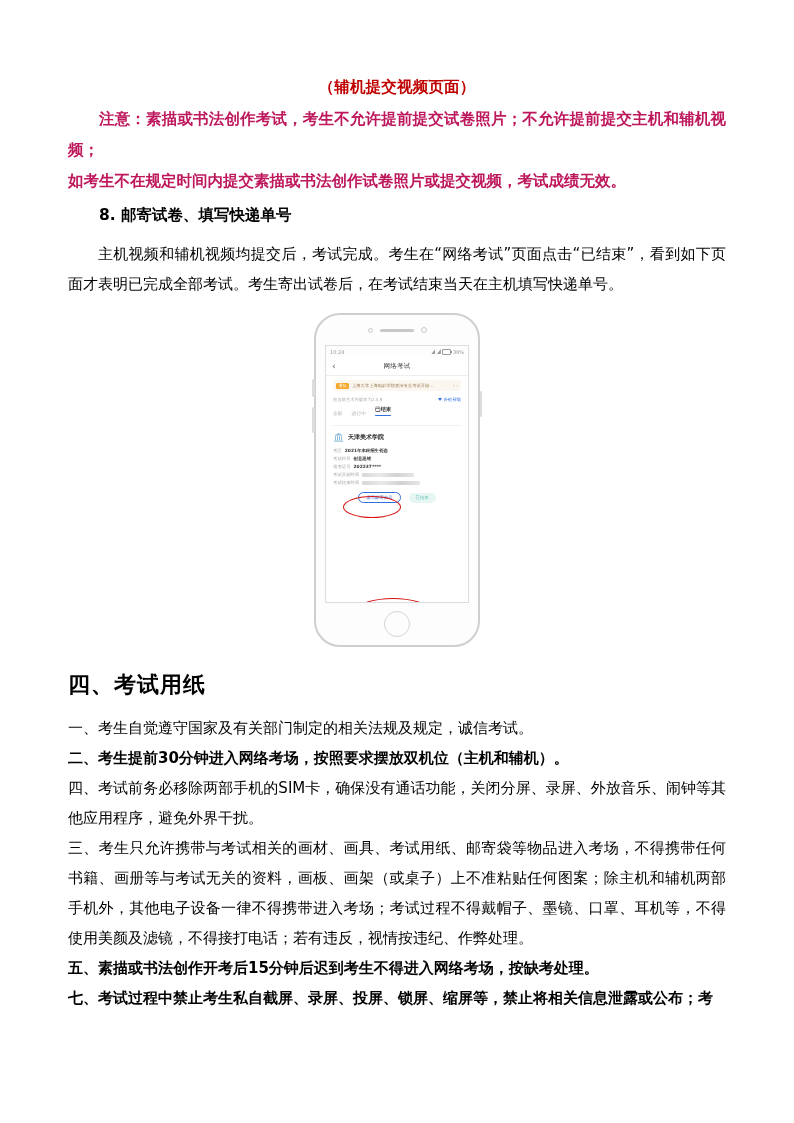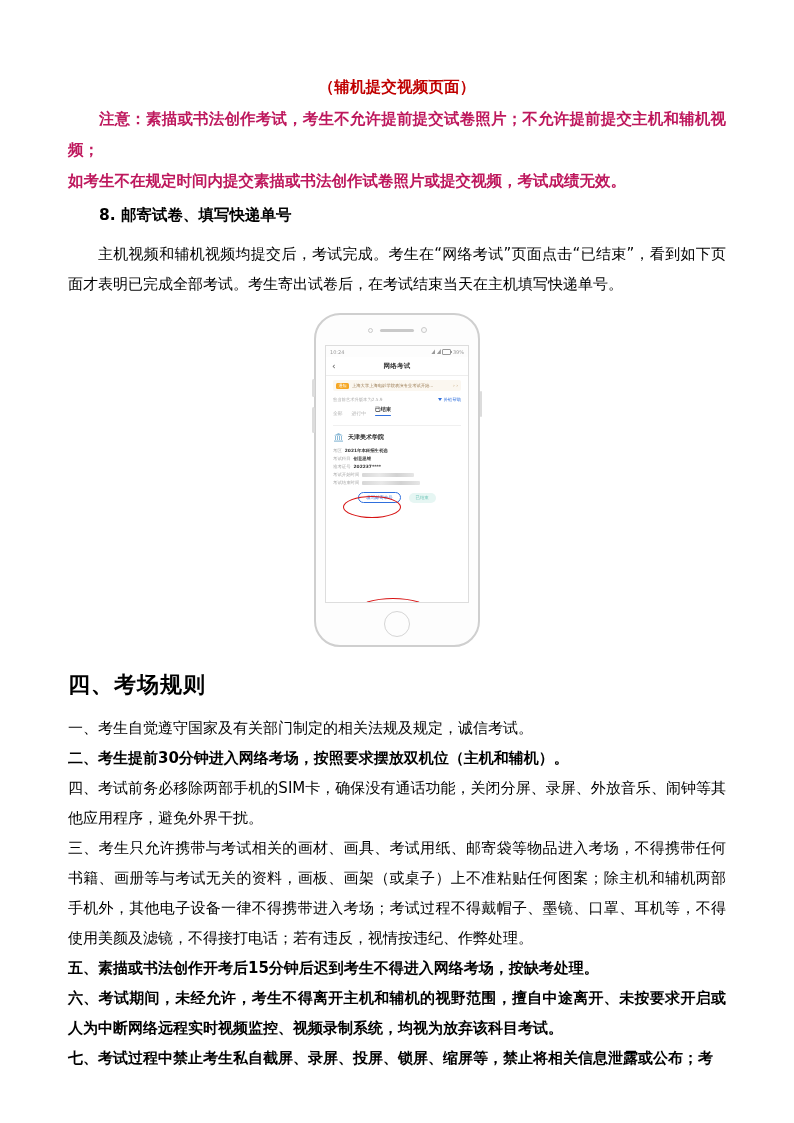--- a/index.html
+++ b/index.html
@@ -168,21 +168,21 @@
     position: relative;
     border-bottom: 0.6px solid #eeeeee;
     background: #ffffff;
   }
   .nav-back {
     position: absolute; left: 6px; top: 50%; transform: translateY(-50%);
     font-size: 9px; color: #555; line-height: 1;
   }
   .nav-title {
     width: 100%; text-align: center;
-    font-size: 6.5px; font-weight: bold; color: #333; letter-spacing: .3px;
+    font-size: 6.5px; font-weight: normal; color: #333; letter-spacing: .3px;
   }
 
   .banner {
     margin: 5px 7px 0 7px;
     height: 44px;
     background: linear-gradient(180deg,#2b3caa 0%, #22339f 100%);
     border-radius: 3px;
     display: flex;
     flex-direction: column;
     align-items: center;
@@ -418,24 +418,23 @@
           </div>
 
           <div class="ellipse" id="ellipse-tab"></div>
           <div class="ellipse" id="ellipse-btn"></div>
         </div>
 
         <div class="home-btn"></div>
       </div>
     </div>
 
-    <div class="section-head">四、考场规则</div>
+    <div class="section-head">四、考试用纸</div>
 
     <div class="rule-para">一、考生自觉遵守国家及有关部门制定的相关法规及规定，诚信考试。</div>
     <div class="rule-para bold">二、考生提前30分钟进入网络考场，按照要求摆放双机位（主机和辅机）。</div>
     <div class="rule-para">四、考试前务必移除两部手机的SIM卡，确保没有通话功能，关闭分屏、录屏、外放音乐、闹钟等其他应用程序，避免外界干扰。</div>
     <div class="rule-para">三、考生只允许携带与考试相关的画材、画具、考试用纸、邮寄袋等物品进入考场，不得携带任何书籍、画册等与考试无关的资料，画板、画架（或桌子）上不准粘贴任何图案；除主机和辅机两部手机外，其他电子设备一律不得携带进入考场；考试过程不得戴帽子、墨镜、口罩、耳机等，不得使用美颜及滤镜，不得接打电话；若有违反，视情按违纪、作弊处理。</div>
     <div class="rule-para bold">五、素描或书法创作开考后15分钟后迟到考生不得进入网络考场，按缺考处理。</div>
-    <div class="rule-para bold">六、考试期间，未经允许，考生不得离开主机和辅机的视野范围，擅自中途离开、未按要求开启或人为中断网络远程实时视频监控、视频录制系统，均视为放弃该科目考试。</div>
     <div class="rule-para bold">七、考试过程中禁止考生私自截屏、录屏、投屏、锁屏、缩屏等，禁止将相关信息泄露或公布；考</div>
 
   </div>
 </div>
 
 </body></html>

